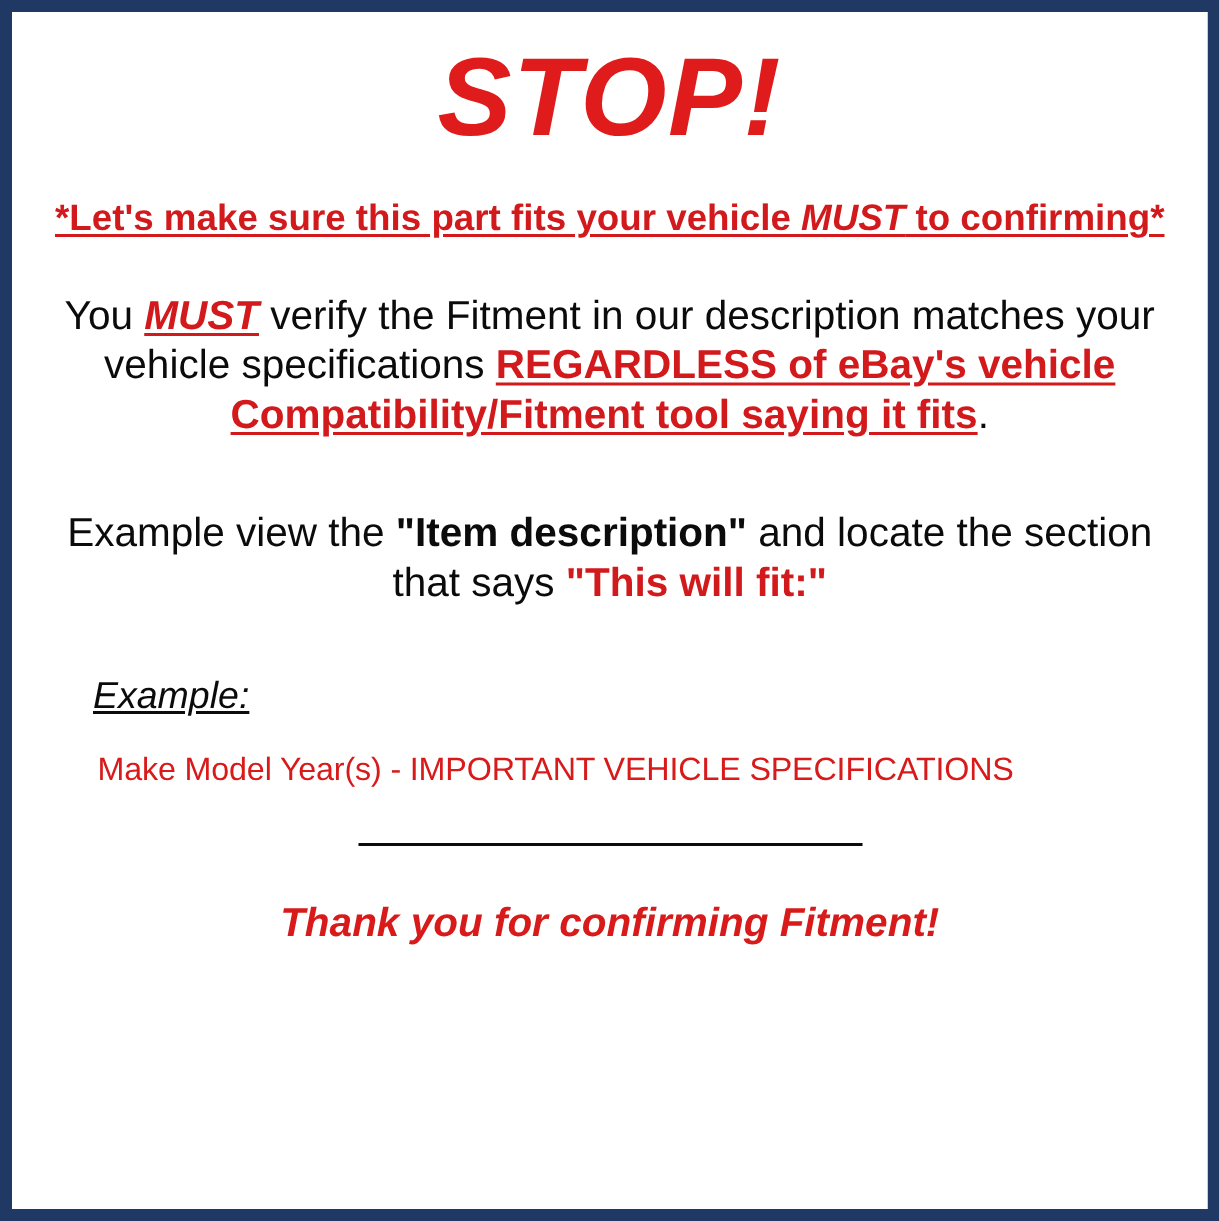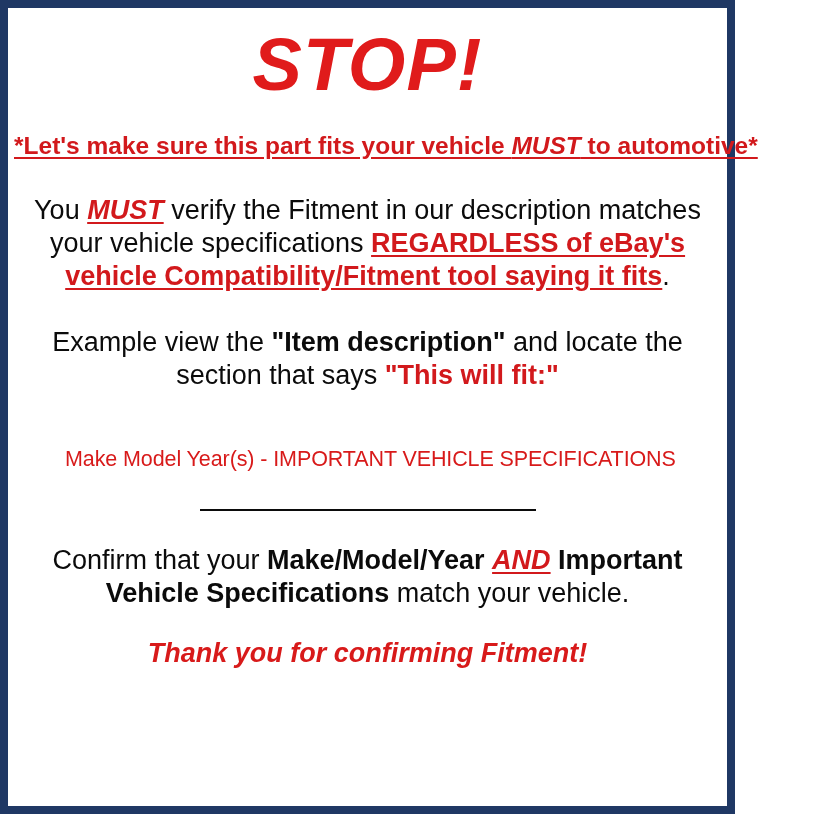--- a/index.html
+++ b/index.html
@@ -10,21 +10,21 @@
   body {
     width: 813px;
     height: 814px;
     font-family: "Liberation Sans", sans-serif;
     overflow: hidden;
   }
 
   
   #fitment-notice {
     box-sizing: border-box;
-    width: 735px;
+    width: 813px;
     height: 814px;
     background: #ffffff;
     border: 8px solid #1F3864;
     position: relative;
   }
   #notice-body {
     box-sizing: border-box;
     width: 100%;
     height: 100%;
     background: #ffffff;
@@ -56,21 +56,21 @@
     text-underline-offset: 3px;
     white-space: nowrap;
   }
   #tagline .i { font-style: italic; }
 
   .para {
     color: #0B0B0B;
     font-size: 27px;
     line-height: 1.22;
     margin: 0;
-    padding: 0 14px;
+    padding: 13px 14px;
   }
 
   #must-para    { padding-top: 34px; }
   #desc-para    { padding-top: 33px; }
 
   .hl-red-bold-u {
     color: #D2191C;
     font-weight: bold;
     text-decoration: underline;
     text-underline-offset: 3px;
@@ -154,40 +154,40 @@
 </style>
 </head>
 <body>
 
 <div id="fitment-notice">
   <div id="notice-body">
 
     <div id="stop-title">STOP!</div>
 
     <div id="tagline">
-      <span>*Let's make sure this part fits your vehicle </span><span class="i">MUST</span><span> to automotive*</span>
+      <span>*Let's make sure this part fits your vehicle </span><span class="i">MUST</span><span> to confirming*</span>
     </div>
 
     <div class="para" id="must-para">
       <span>You </span><span class="hl-red-bold-i-u">MUST</span><span> verify the Fitment in our description matches your vehicle specifications </span><span class="hl-red-bold-u">REGARDLESS of eBay's vehicle Compatibility/Fitment tool saying it fits</span><span>.</span>
     </div>
 
     <div class="para" id="desc-para">
       <span>Example view the </span><span class="hl-black-bold">"Item description"</span><span> and locate the section that says </span><span class="hl-red-bold">"This will fit:"</span>
     </div>
 
     <div id="example-block">
+      <div>
+        <span id="example-label">Example:</span>
+      </div>
       <div id="example-spec-line">Make Model Year(s) - IMPORTANT VEHICLE SPECIFICATIONS</div>
     </div>
 
     <div id="divider-wrap">
       <span id="divider-line"></span>
     </div>
 
-    <div class="para" id="confirm-para">
-      <span>Confirm that your </span><span class="hl-black-bold">Make/Model/Year</span><span> </span><span class="hl-red-bold-i-u">AND</span><span> </span><span class="hl-black-bold">Important Vehicle Specifications</span><span> match your vehicle.</span>
-    </div>
 
 
     <div id="thanks-line">Thank you for confirming Fitment!</div>
 
   </div>
 </div>
 
 </body></html>

